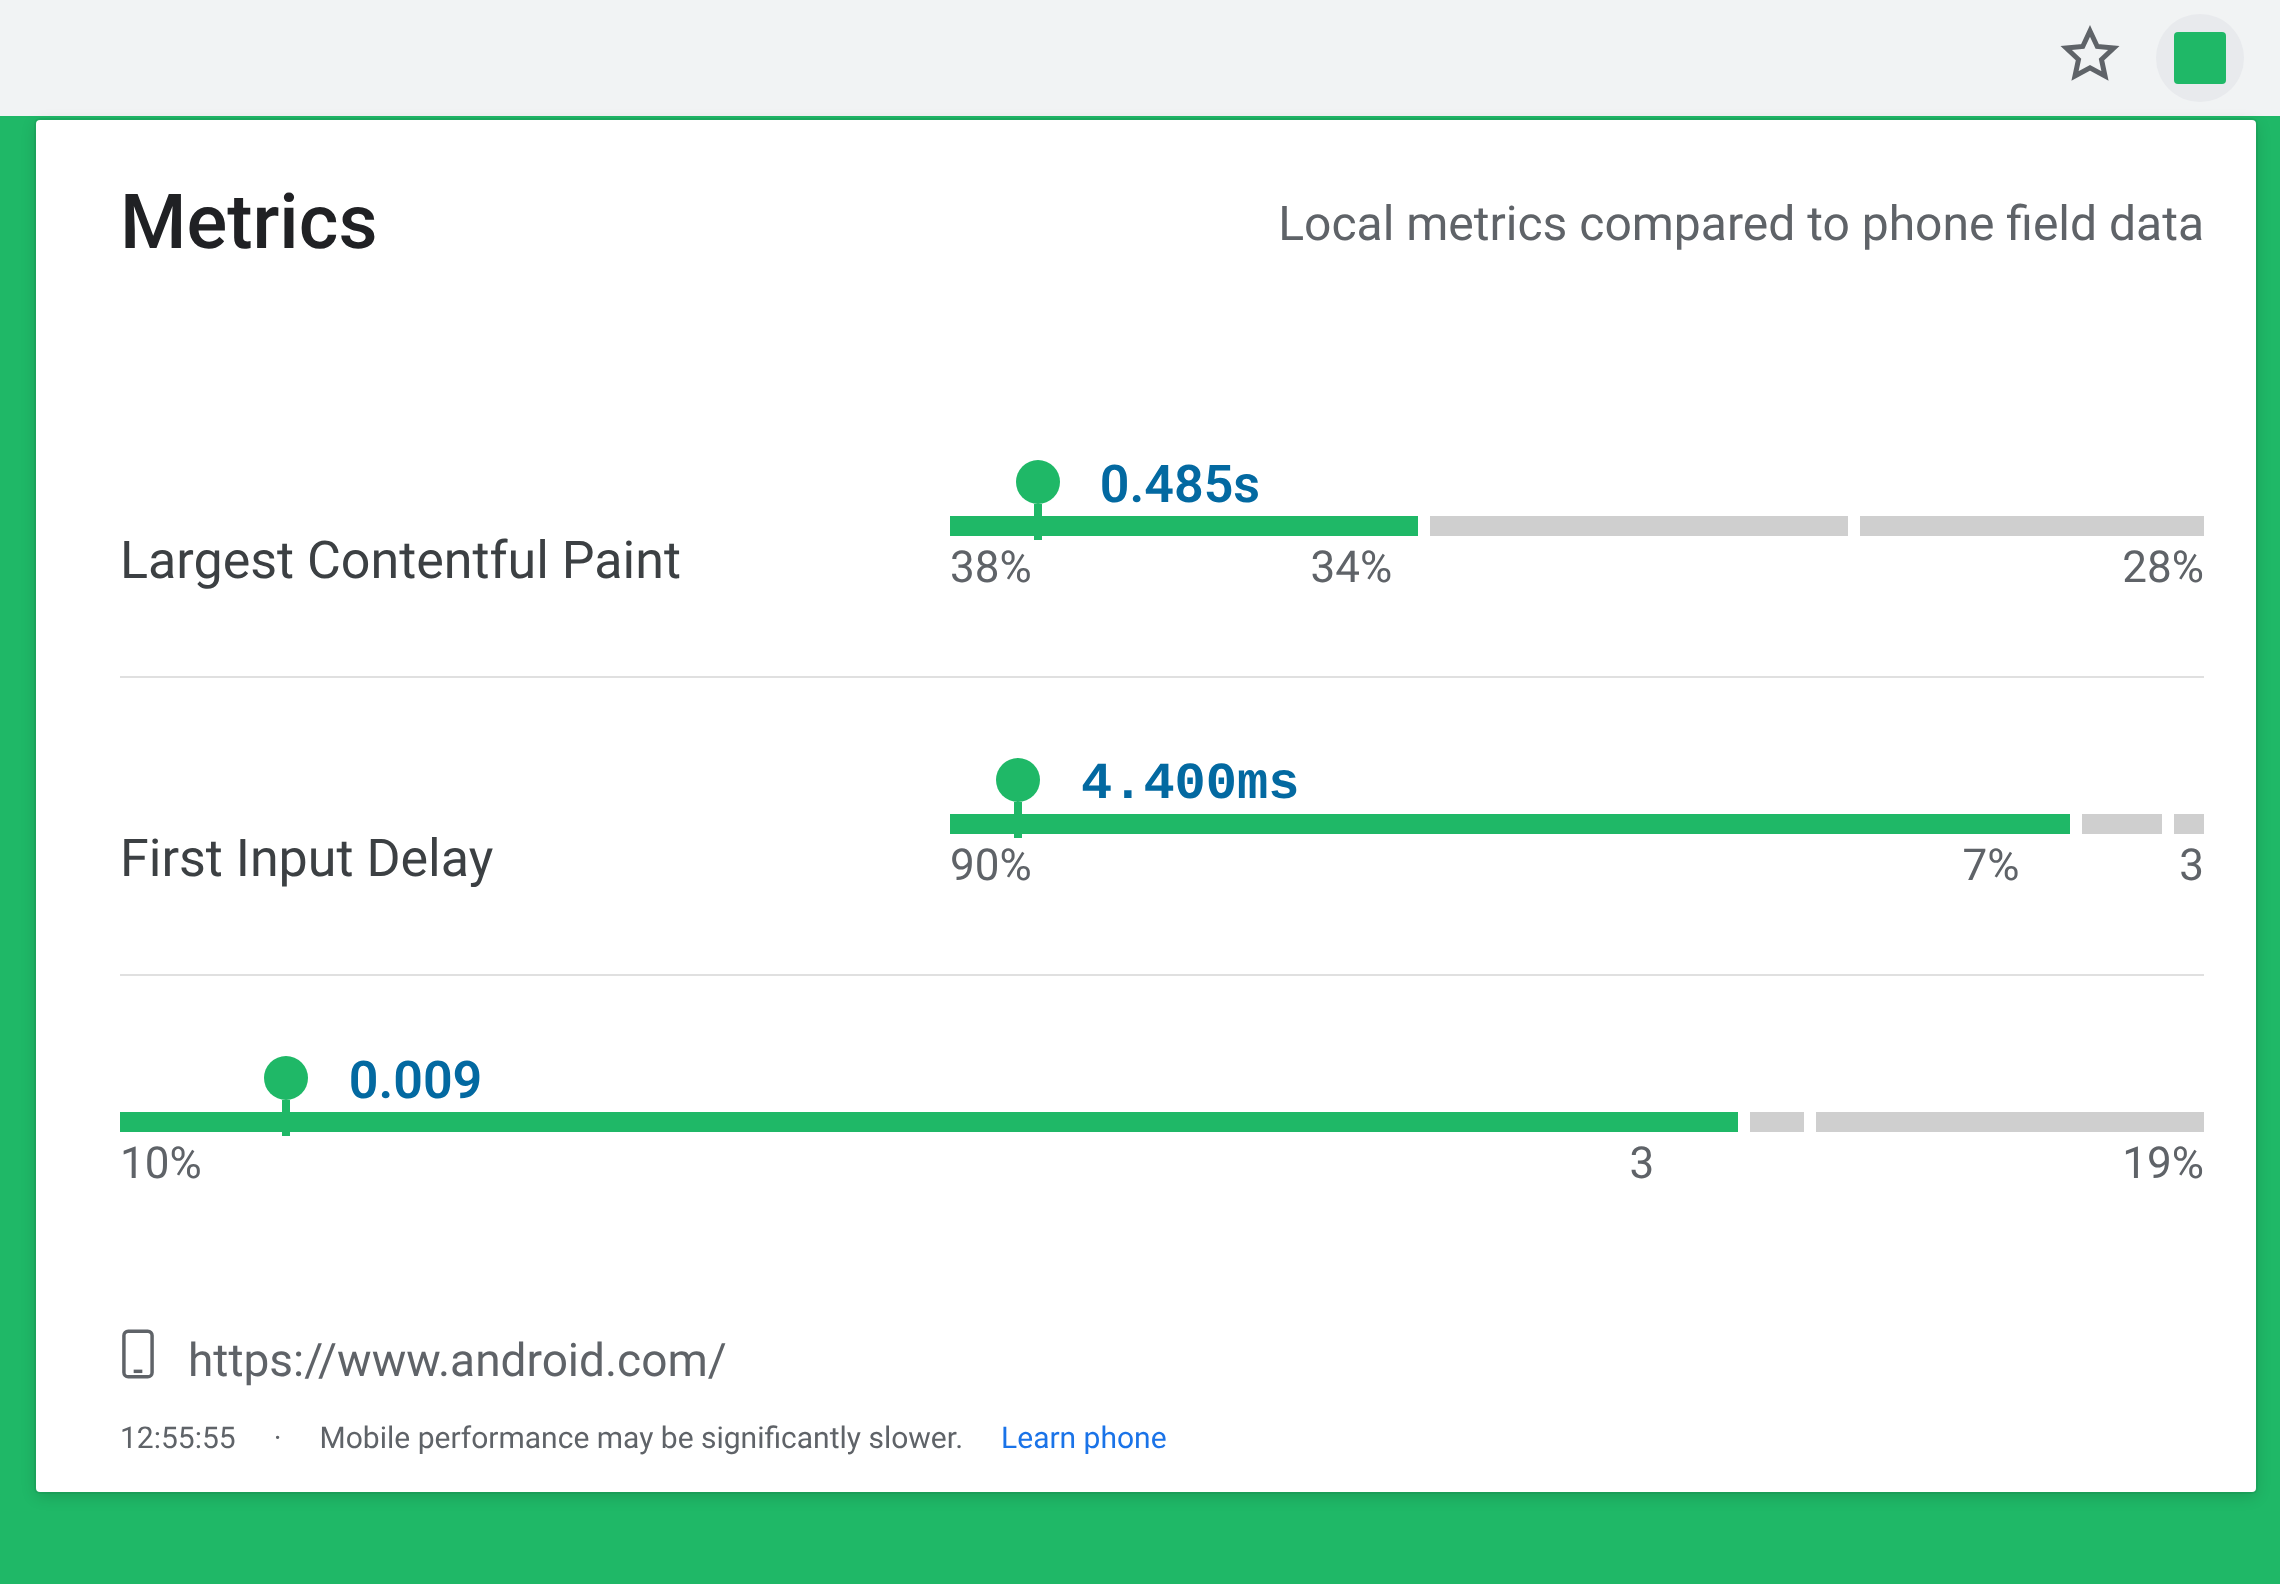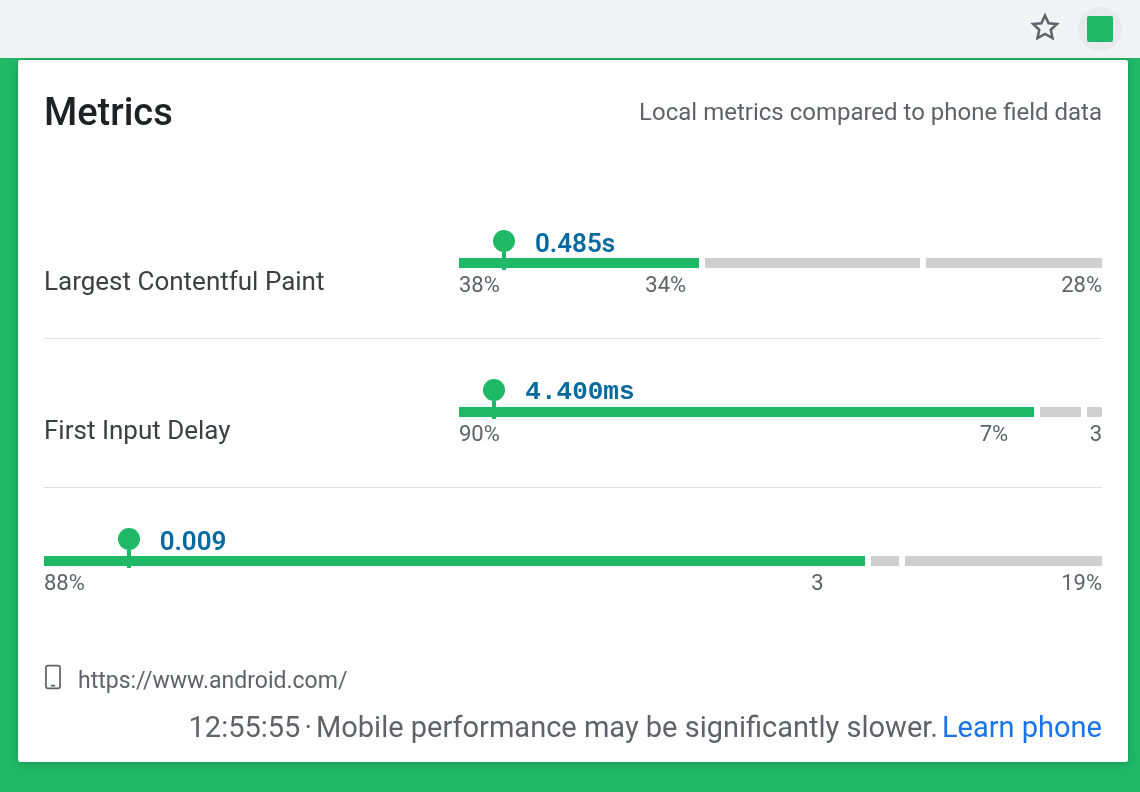--- a/index.html
+++ b/index.html
@@ -27,21 +27,21 @@
     display: flex; align-items: center; justify-content: center;
   }
   .ext-badge-inner { width: 26px; height: 26px; background: #1fb867; border-radius: 2px; }
   .popup {
     position: absolute;
     top: 60px; left: 18px;
     width: 1110px;
     background: #fff;
     box-shadow: 0 2px 8px rgba(0,0,0,0.15), 0 0 0 1px rgba(0,0,0,0.05);
     border-radius: 2px;
-    padding: 30px 26px 18px 26px;
+    padding: 30px 26px 18px 42px;
   }
   .popup-header {
     display: flex; justify-content: space-between; align-items: center;
     margin-bottom: 56px;
   }
   .popup-title { font-size: 38px; font-weight: 500; color: #202124; }
   .popup-subtitle { font-size: 24px; color: #5f6368; }
   .metric-row {
     display: flex; align-items: flex-end;
     padding: 36px 0 42px 0;
@@ -80,22 +80,22 @@
     font-size: 22px; color: #5f6368;
   }
   .bar-labels span { position: absolute; }
   .url-row {
     display: flex; align-items: center; gap: 16px;
     margin-top: 28px; font-size: 23px; color: #5f6368;
   }
   .phone-icon svg { width: 18px; height: 26px; fill: none; stroke: #5f6368; stroke-width: 1.6; }
   .footer-row {
     margin-top: 14px;
-    font-size: 29px; color: #5f6368;
-    display: flex; flex-wrap: wrap; gap: 4px; align-items: center; justify-content: flex-end;
+    font-size: 15px; color: #5f6368;
+    display: flex; flex-wrap: wrap; gap: 19px; align-items: center;
   }
   .dot-sep { color: #5f6368; }
   .learn-more { color: #1a73e8; cursor: pointer; }
   .bg-band {
     position: absolute; left: 0; right: 0; top: 58px; bottom: 0;
     background: #1fb867;
   }
 </style>
 </head>
 <body>
@@ -171,21 +171,21 @@
               <div class="barseg seg-good" style="flex: 0 0 calc(78% - 4px);"></div>
               <div class="barseg seg-mid" style="flex: 0 0 calc(3% - 4px);"></div>
               <div class="barseg seg-poor" style="flex: 0 0 calc(19% - 4px);"></div>
             </div>
             <div class="marker" style="left: 8%;">
               <div class="marker-dot"></div>
               <div class="marker-stem"></div>
               <div class="marker-value">0.009</div>
             </div>
             <div class="bar-labels">
-              <span style="left: 0px;">88%</span>
+              <span style="left: 0px;">10%</span>
               <span style="left: calc(78% - 58px);">3</span>
               <span style="right: 0px;">19%</span>
             </div>
           </div>
         </div>
       </div>
     </div>
 
   <div class="url-row">
     <span class="phone-icon">

